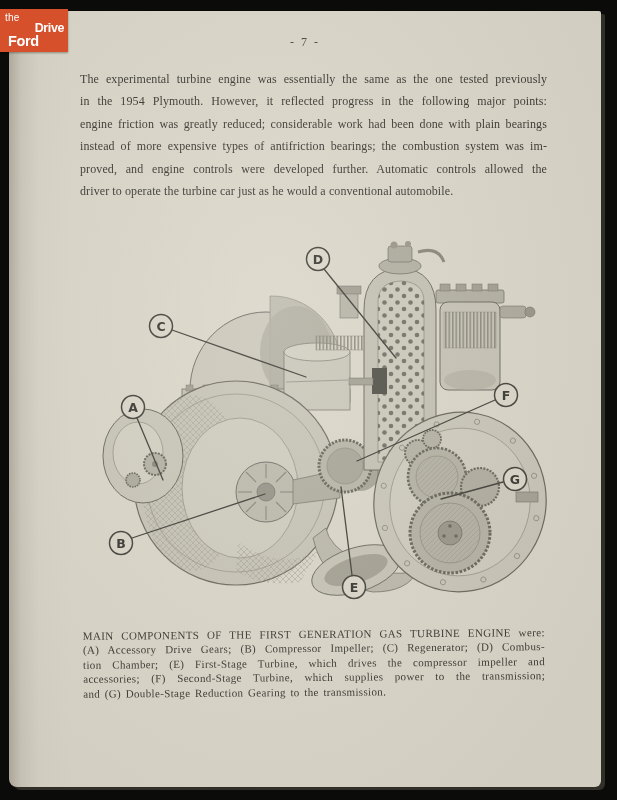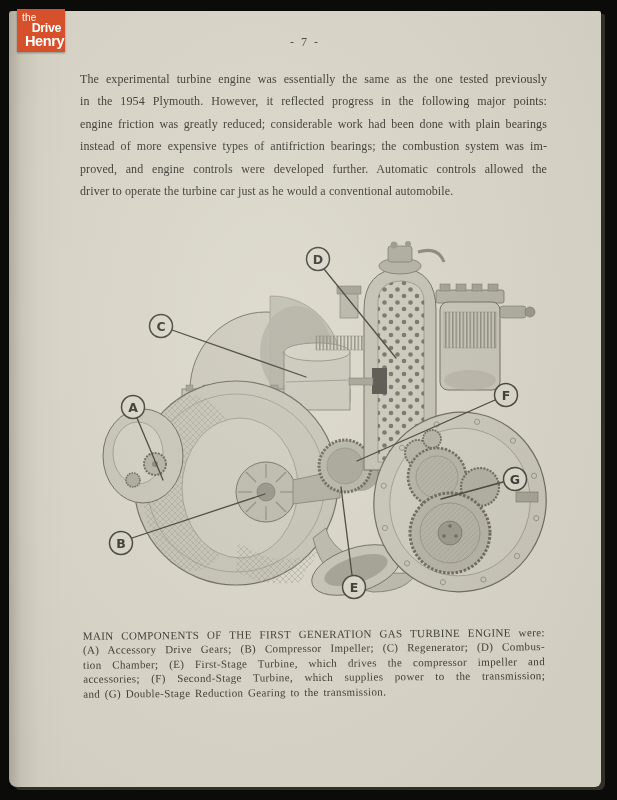--- a/index.html
+++ b/index.html
@@ -6,23 +6,23 @@
   body{width:617px;height:800px;overflow:hidden;background:#0b0b0a;
        font-family:"Liberation Serif", serif;}
   .photo{position:relative;width:617px;height:800px;background:#0b0b0a;}
   .paper{position:absolute;left:9px;top:11px;width:592px;height:776px;
          background:linear-gradient(90deg,#b3ada0 0px,#cdc9bb 12px,#d9d5c8 30px,#dbd7ca 60px,#dad6c9 100%);
          border-radius:3px 2px 6px 8px;
          box-shadow:4px 3px 0 rgba(95,90,78,.45), 0 0 0 1px rgba(0,0,0,.25);}
   .paper::after{content:"";position:absolute;inset:0;pointer-events:none;
          background:radial-gradient(ellipse at 45% 40%, rgba(255,255,255,.10), rgba(40,35,20,.05) 85%);
          border-radius:inherit;}
-  .logo{position:absolute;left:0px;top:9px;width:48px;height:43px;background:#d6512b;
+  .logo{position:absolute;left:0px;top:9px;width:68px;height:43px;background:#d6512b;
         font-family:"Liberation Sans", sans-serif;color:#fff;z-index:5;line-height:1;
-        box-shadow:0 1px 2px rgba(0,0,0,.35);margin-left:17px;}
+        box-shadow:0 1px 2px rgba(0,0,0,.35);}
   .logo .the{position:absolute;left:5px;top:4px;font-size:10px;font-weight:400;letter-spacing:.2px;}
   .logo .henry{position:absolute;right:4px;top:13px;font-size:12.5px;font-weight:700;letter-spacing:-.4px;}
   .logo .ford{position:absolute;left:8px;top:25px;font-size:14.5px;font-weight:700;letter-spacing:-.4px;}
   .pagenum{position:absolute;left:0;top:24px;width:100%;text-align:center;
            font-size:12px;letter-spacing:2px;color:#4a483f;}
   .bodytext{position:absolute;left:71px;top:57px;width:467px;color:#3b3a33;
             font-size:12px;line-height:22.4px;letter-spacing:.1px;}
   .jline{text-align:justify;text-align-last:justify;white-space:normal;}
   .jline.last{text-align-last:left;}
   .caption{position:absolute;left:74px;top:616px;width:462px;color:#3b3a33;
@@ -246,16 +246,16 @@
       <div class="jline">tion Chamber; (E) First-Stage Turbine, which drives the compressor impeller and</div>
       <div class="jline">accessories; (F) Second-Stage Turbine, which supplies power to the transmission;</div>
       <div class="jline last">and (G) Double-Stage Reduction Gearing to the transmission.</div>
     </div>
 
   </div>
 
   <div class="logo">
     <span class="the">the</span>
     <span class="henry">Drive</span>
-    <span class="ford">Henry</span>
+    <span class="ford">Ford</span>
   </div>
 
 </div>
 
 </body></html>

